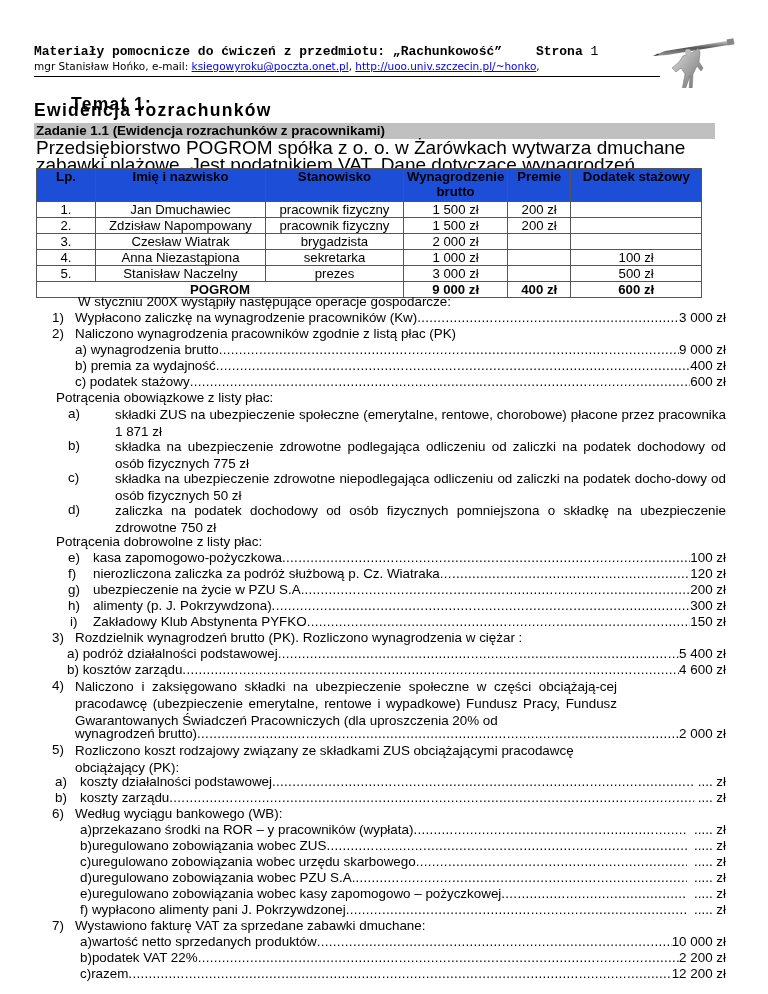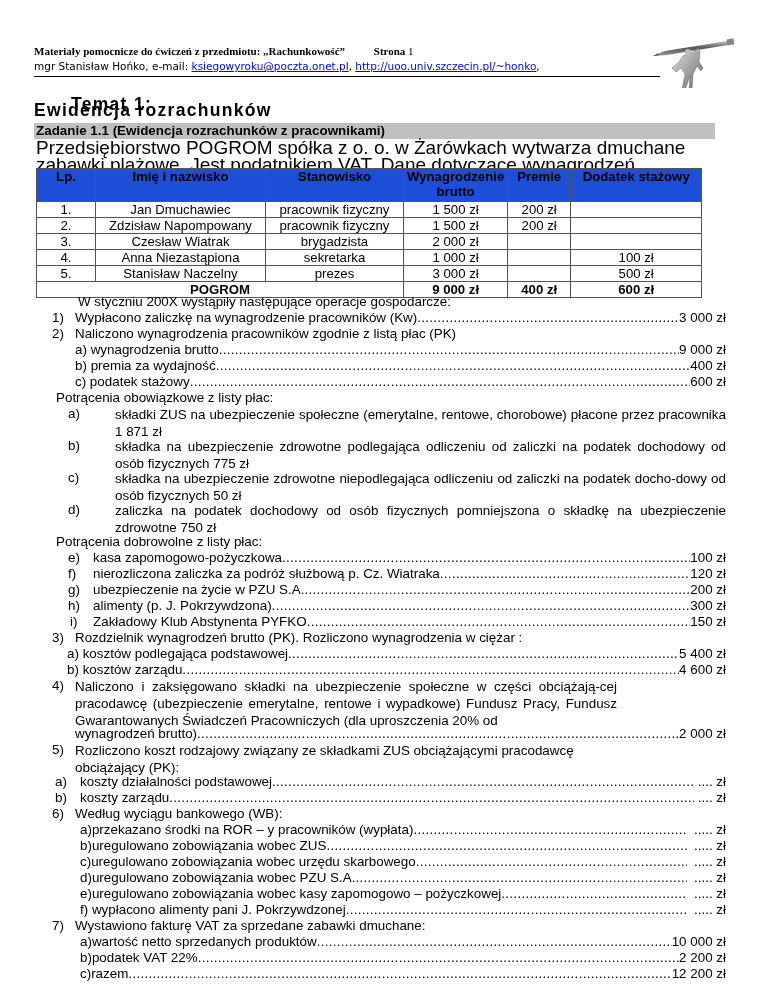--- a/index.html
+++ b/index.html
@@ -1,19 +1,19 @@
 <!DOCTYPE html>
 <html><head>
 <meta charset="utf-8">
 <style>
   html, body { margin: 0; padding: 0; background: #ffffff; }
   body { width: 768px; height: 994px; position: relative; overflow: hidden; color: #000; font-family: "Liberation Sans", sans-serif; }
 
   .header { position: absolute; left: 34px; top: 44px; width: 676px; }
-  .header-line1 { font-family: Liberation Serif, serif; font-size: 11px; font-weight: bold; white-space: nowrap; height: 15px; line-height: 15px; }
+  .header-line1 { font-family: Liberation Mono, monospace; font-size: 13px; font-weight: bold; white-space: nowrap; height: 15px; line-height: 15px; }
   .header-line1 .page-label { margin-left: 26px; }
   .header-line1 .page-num { font-weight: normal; }
   .header-line2 { font-family: "DejaVu Sans", sans-serif; font-size: 10.5px; white-space: nowrap; height: 15px; line-height: 15px; }
   .header-line2 a { color: #0000ee; text-decoration: underline; }
   .header-rule { position: absolute; left: 34px; top: 76px; width: 626px; height: 0; border-top: 1.3px solid #000; }
 
   .logo { position: absolute; left: 645px; top: 18px; width: 100px; height: 70px; }
 
   .title1, .title2 { position: absolute; left: 34px; font-family: "Liberation Sans", sans-serif; font-weight: bold; font-size: 17.5px; letter-spacing: 1.3px; }
   .title1 { top: 94px; margin-left: 37px; }
@@ -218,21 +218,21 @@
   <span class="num row" style="left:70px; top:320px;">i)</span>
   <div class="dotrow" style="left:93px; top:320px; width:633px;">
     <span class="lbl">Zakładowy Klub Abstynenta PYFKO</span>
       <span class="dots"></span>
       <span class="amt">150 zł</span>
   </div>
 
   <span class="num row" style="left:52px; top:336px;">3)</span>
   <div class="row" style="left:75px; top:336px;">Rozdzielnik wynagrodzeń brutto (PK). Rozliczono wynagrodzenia w ciężar :</div>
   <div class="dotrow" style="left:67px; top:352px; width:659px;">
-    <span class="lbl">a) kosztów podlegająca podstawowej </span>
+    <span class="lbl">a) podróż działalności podstawowej </span>
       <span class="dots"></span>
       <span class="amt">5 400 zł</span>
   </div>
   <div class="dotrow" style="left:67px; top:368px; width:659px;">
     <span class="lbl">b) kosztów zarządu</span>
       <span class="dots"></span>
       <span class="amt">4 600 zł</span>
   </div>
 
   <span class="num row" style="left:52px; top:384px;">4)</span>

